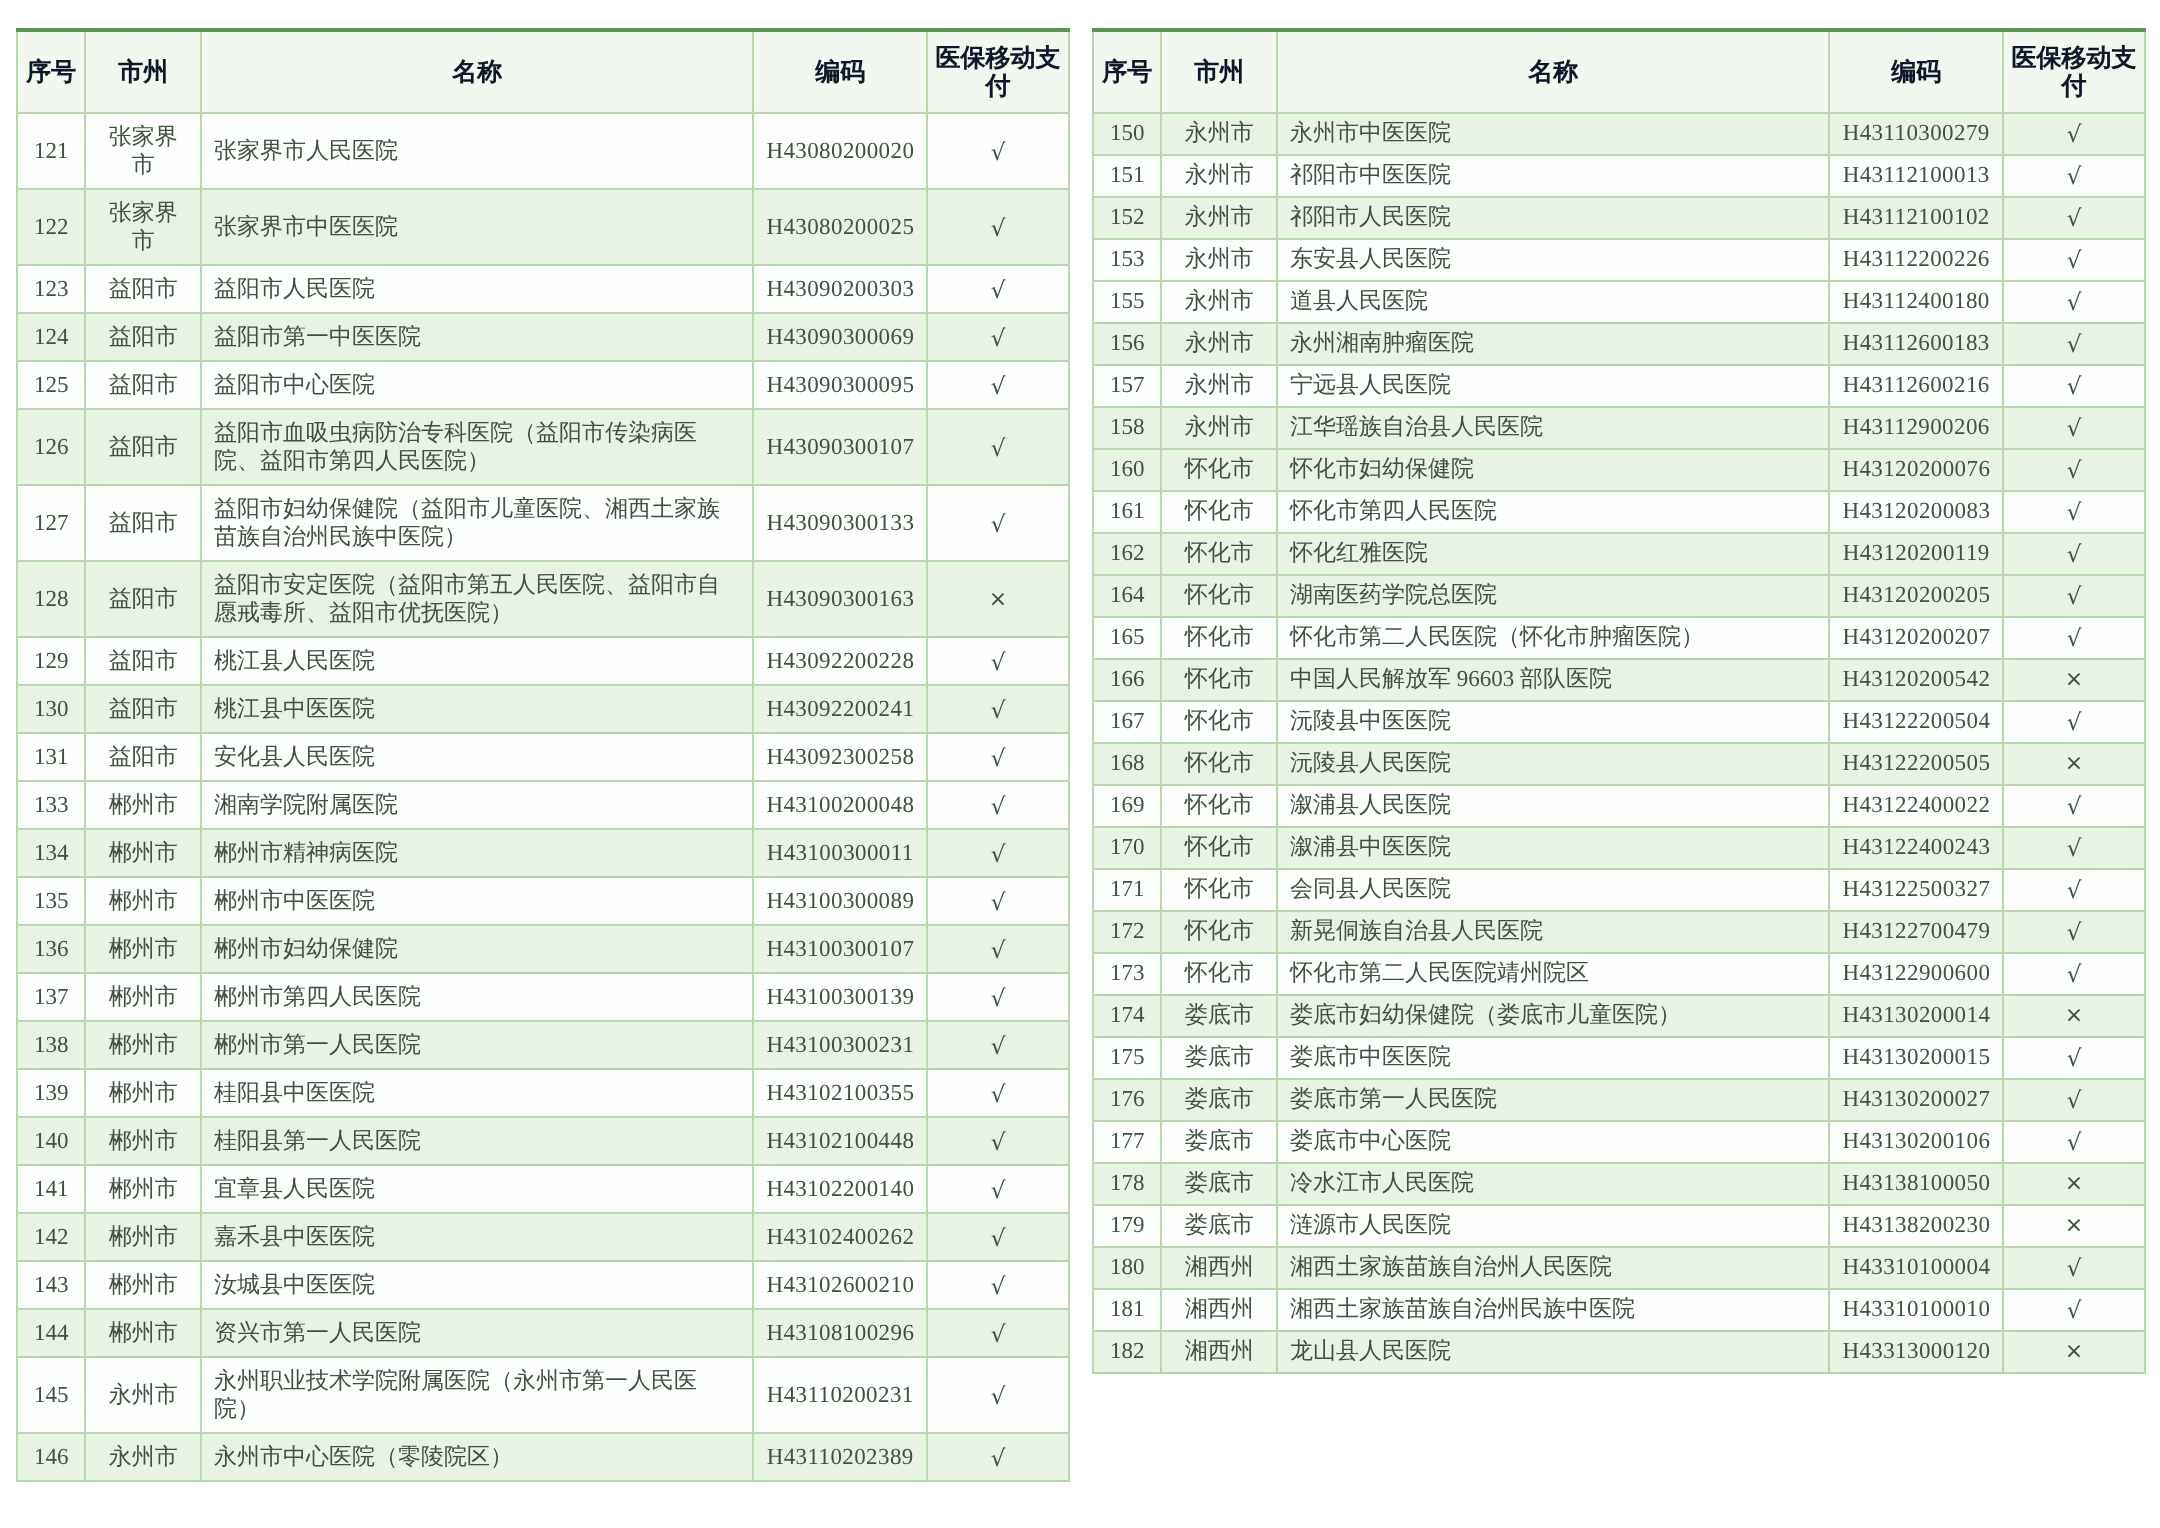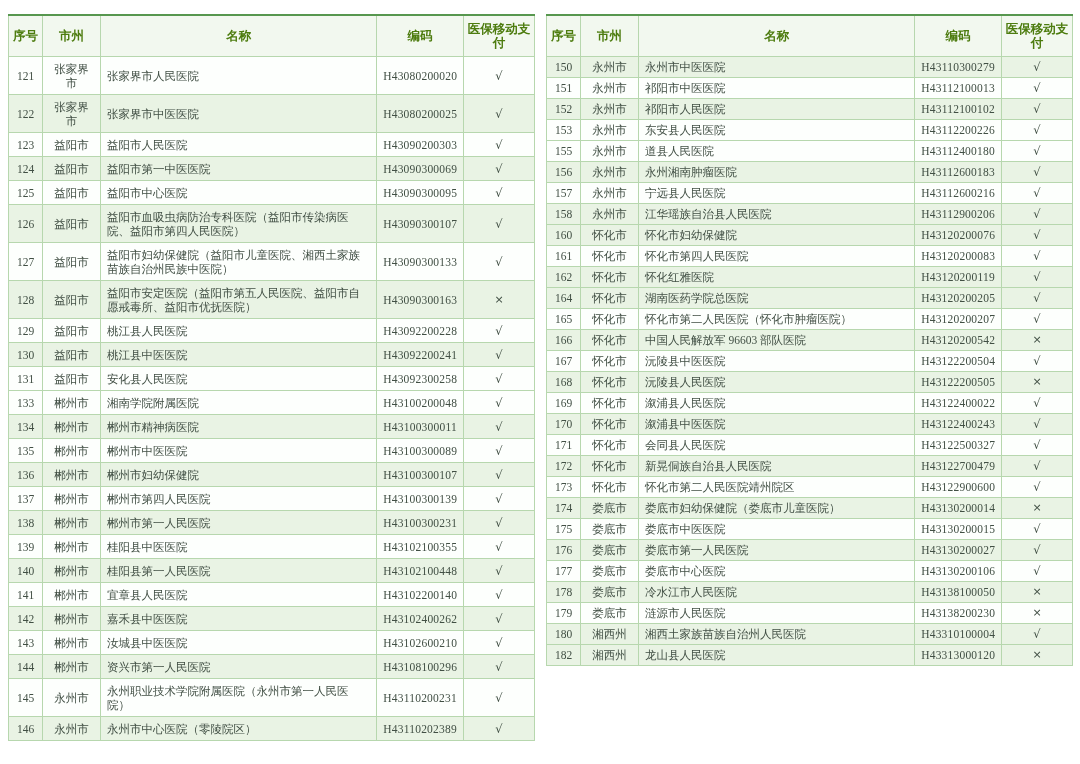--- a/index.html
+++ b/index.html
@@ -22,21 +22,21 @@
     background: #fdfffd;
   }
   table.hosp th, table.hosp td {
     border: 1px solid #b7d7ae;
     color: #414f44;
     overflow: hidden;
   }
   table.hosp th {
     font-size: 12.5px;
     font-weight: bold;
-    color: #4d7c0f;
+    color: #0f172a;
     text-align: center;
     padding: 6px 2px;
     line-height: 14px;
     background: #f2f8ef;
   }
   table.hosp td {
     font-size: 11.5px;
     line-height: 14px;
     padding: 3px 6px;
   }
@@ -455,20 +455,27 @@
         <td class="c-code">H43138200230</td>
         <td class="c-pay cross">×</td>
       </tr>
       <tr class="alt">
         <td class="c-num">180</td>
         <td class="c-city">湘西州</td>
         <td class="c-name">湘西土家族苗族自治州人民医院</td>
         <td class="c-code">H43310100004</td>
         <td class="c-pay">√</td>
       </tr>
+      <tr>
+        <td class="c-num">181</td>
+        <td class="c-city">湘西州</td>
+        <td class="c-name">湘西土家族苗族自治州民族中医院</td>
+        <td class="c-code">H43310100010</td>
+        <td class="c-pay">√</td>
+      </tr>
       <tr class="alt">
         <td class="c-num">182</td>
         <td class="c-city">湘西州</td>
         <td class="c-name">龙山县人民医院</td>
         <td class="c-code">H43313000120</td>
         <td class="c-pay cross">×</td>
       </tr>
     </tbody>
 </table>
 

